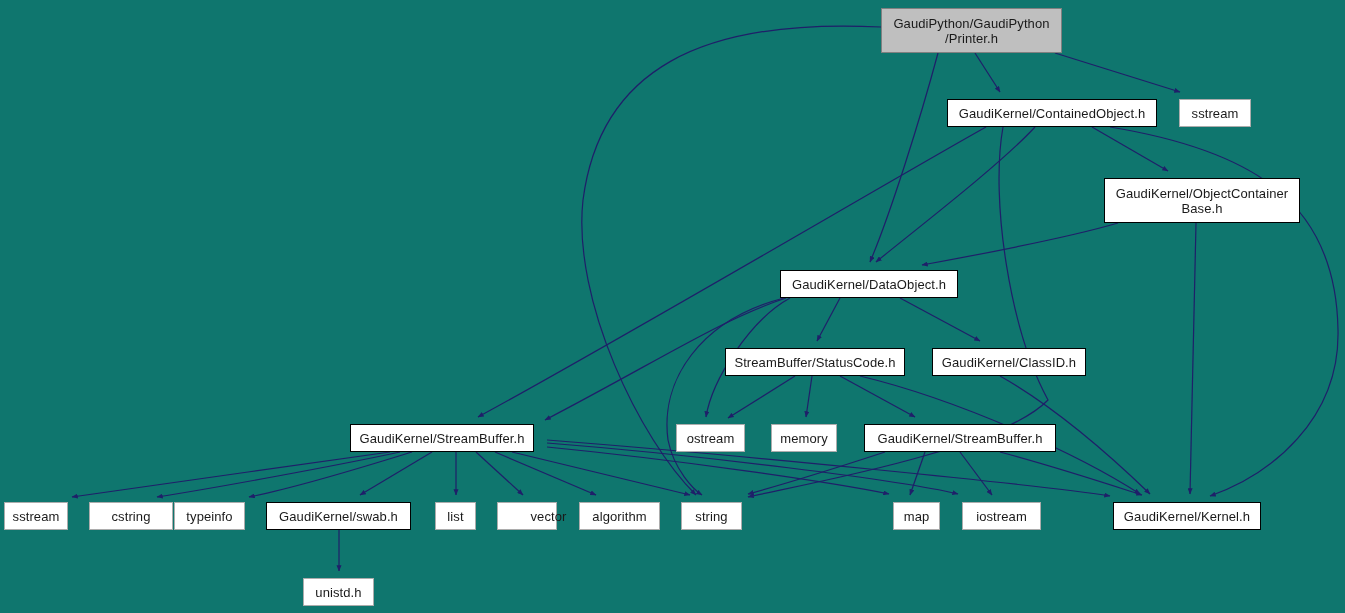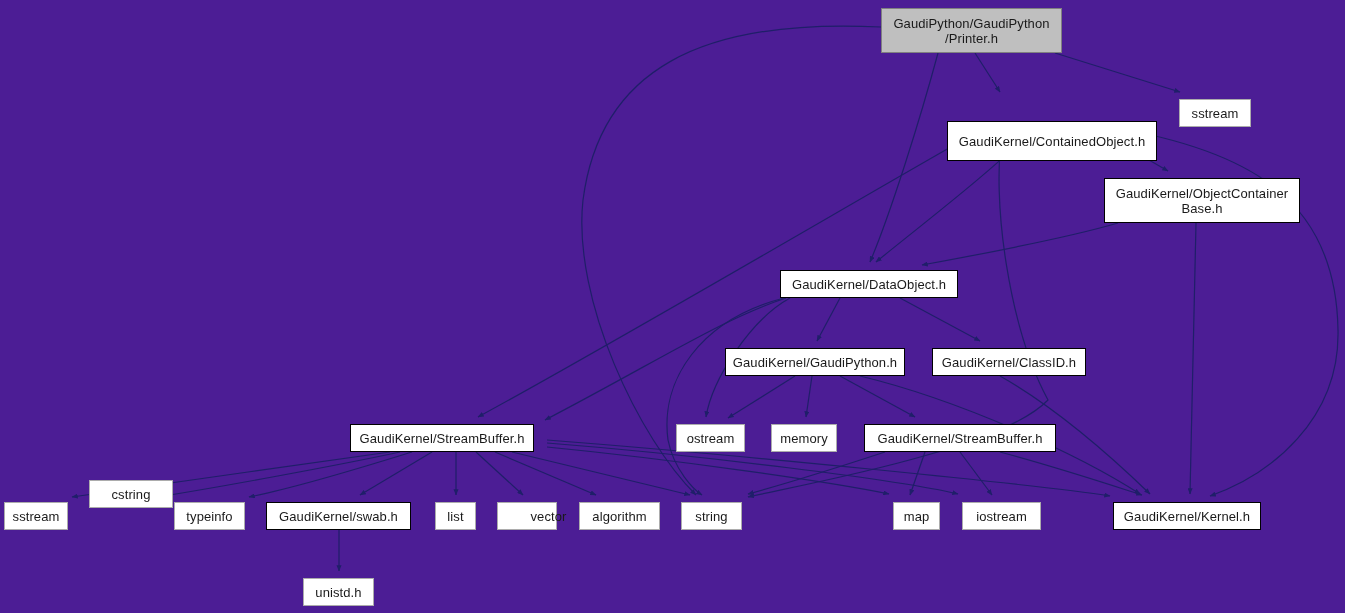--- a/index.html
+++ b/index.html
@@ -4,21 +4,21 @@
 <style>
   html, body {
     margin: 0;
     padding: 0;
     background: #ffffff;
   }
   #canvas {
     position: relative;
     width: 1345px;
     height: 613px;
-    background: #4c1d95;
+    background: #0f766e;
     font-family: "Liberation Sans", sans-serif;
     overflow: hidden;
   }
   #edges {
     position: absolute;
     left: 0;
     top: 0;
     width: 1345px;
     height: 613px;
     pointer-events: none;
@@ -95,33 +95,33 @@
         <path d="M 547,447 C 680,460 830,482 889,494" fill="none" stroke="#1f1f69" stroke-width="1.2" marker-end="url(#arrowhead)"></path>
         <path d="M 547,443 C 700,455 900,480 958,494" fill="none" stroke="#1f1f69" stroke-width="1.2" marker-end="url(#arrowhead)"></path>
         <path d="M 547,440 C 740,455 1040,485 1110,496" fill="none" stroke="#1f1f69" stroke-width="1.2" marker-end="url(#arrowhead)"></path>
         <path d="M 339,530 L 339,571" fill="none" stroke="#1f1f69" stroke-width="1.2" marker-end="url(#arrowhead)"></path>
       </g>
   </svg>
 
   <div id="nodes">
       <div class="node root internal" style="left: 881px; top: 8px; width: 181px; height: 45px;">GaudiPython/GaudiPython
 /Printer.h</div>
-      <div class="node internal" style="left: 947px; top: 99px; width: 210px; height: 40px; margin-top: 22px;">GaudiKernel/ContainedObject.h</div>
+      <div class="node internal" style="left: 947px; top: 99px; width: 210px; height: 28px;">GaudiKernel/ContainedObject.h</div>
       <div class="node external" style="left: 1179px; top: 99px; width: 72px; height: 28px;">sstream</div>
       <div class="node internal" style="left: 1104px; top: 178px; width: 196px; height: 45px;">GaudiKernel/ObjectContainer
 Base.h</div>
       <div class="node internal" style="left: 780px; top: 270px; width: 178px; height: 28px;">GaudiKernel/DataObject.h</div>
-      <div class="node internal" style="left: 725px; top: 348px; width: 180px; height: 28px;">GaudiKernel/GaudiPython.h</div>
+      <div class="node internal" style="left: 725px; top: 348px; width: 180px; height: 28px;">StreamBuffer/StatusCode.h</div>
       <div class="node internal" style="left: 932px; top: 348px; width: 154px; height: 28px;">GaudiKernel/ClassID.h</div>
       <div class="node internal" style="left: 350px; top: 424px; width: 184px; height: 28px;">GaudiKernel/StreamBuffer.h</div>
       <div class="node external" style="left: 676px; top: 424px; width: 69px; height: 28px;">ostream</div>
       <div class="node external" style="left: 771px; top: 424px; width: 66px; height: 28px;">memory</div>
       <div class="node internal" style="left: 864px; top: 424px; width: 192px; height: 28px;">GaudiKernel/StreamBuffer.h</div>
       <div class="node external" style="left: 4px; top: 502px; width: 64px; height: 28px;">sstream</div>
-      <div class="node external" style="left: 89px; top: 480px; width: 84px; height: 28px;">cstring</div>
+      <div class="node external" style="left: 89px; top: 502px; width: 84px; height: 28px;">cstring</div>
       <div class="node external" style="left: 174px; top: 502px; width: 71px; height: 28px;">typeinfo</div>
       <div class="node internal" style="left: 266px; top: 502px; width: 145px; height: 28px;">GaudiKernel/swab.h</div>
       <div class="node external" style="left: 435px; top: 502px; width: 41px; height: 28px;">list</div>
       <div class="node external" style="left: 497px; top: 502px; width: 60px; height: 28px; padding-left: 43px;">vector</div>
       <div class="node external" style="left: 579px; top: 502px; width: 81px; height: 28px;">algorithm</div>
       <div class="node external" style="left: 681px; top: 502px; width: 61px; height: 28px;">string</div>
       <div class="node external" style="left: 893px; top: 502px; width: 47px; height: 28px;">map</div>
       <div class="node external" style="left: 962px; top: 502px; width: 79px; height: 28px;">iostream</div>
       <div class="node internal" style="left: 1113px; top: 502px; width: 148px; height: 28px;">GaudiKernel/Kernel.h</div>
       <div class="node external" style="left: 303px; top: 578px; width: 71px; height: 28px;">unistd.h</div>

